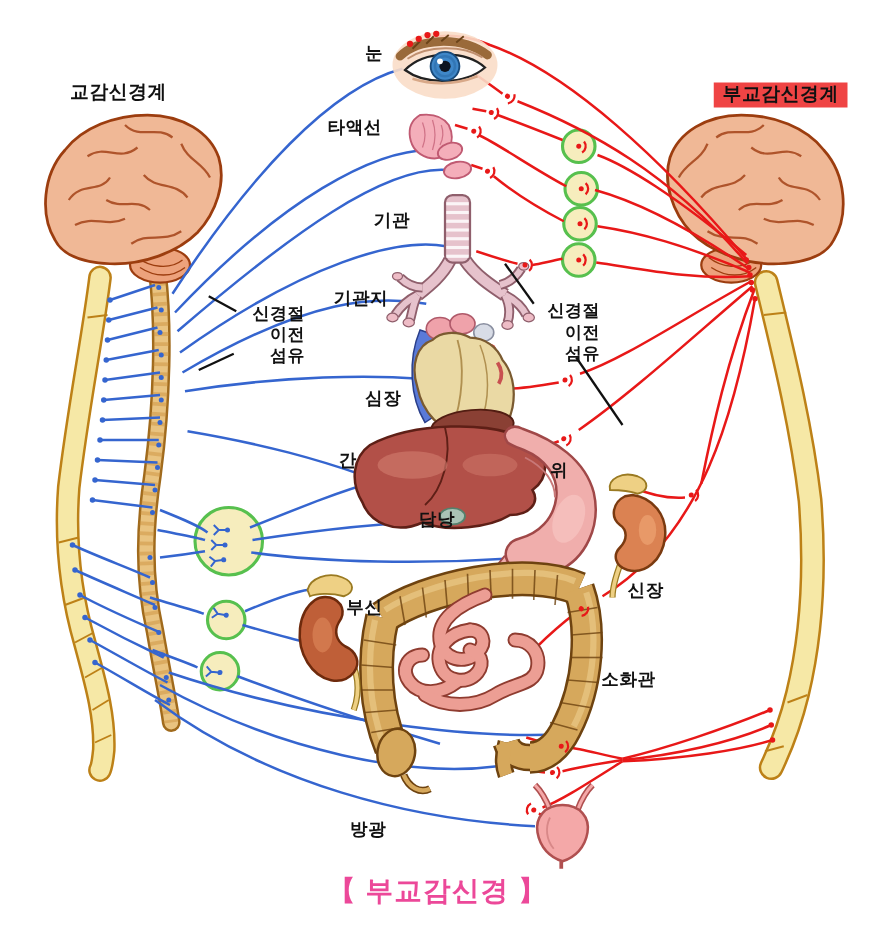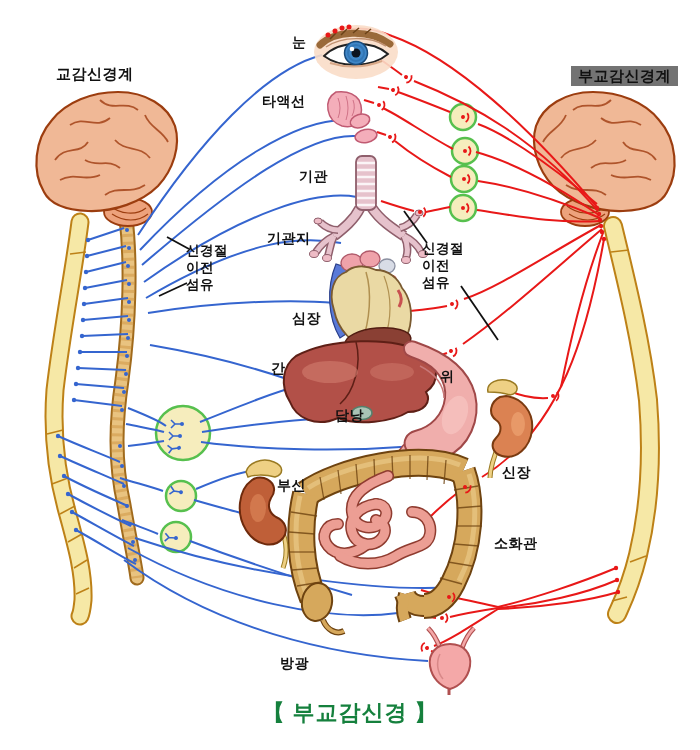--- a/index.html
+++ b/index.html
@@ -2,24 +2,24 @@
 <html><head>
 <meta charset="utf-8">
 <style>
   html,body{margin:0;padding:0;background:#fff;}
   .stage{position:relative;width:700px;height:750px;background:#ffffff;overflow:hidden;
          font-family:"Liberation Sans",sans-serif;}
   .stage svg{position:absolute;left:0;top:0;}
   .lbl{position:absolute;color:#111;font-size:14px;font-weight:bold;white-space:nowrap;
        letter-spacing:.5px;line-height:16px;}
   .sys{font-size:15px;}
-  .hl{background:#737373;padding:2px 7px;}
-  .pre{text-align:left;font-size:13.5px;line-height:17px;}
+  .hl{background:#ef4444;padding:2px 7px;}
+  .pre{text-align:right;font-size:13.5px;line-height:17px;}
   .title{position:absolute;left:0;width:100%;text-align:center;top:698px;
-         font-size:22px;font-weight:bold;color:#15803d;letter-spacing:1px;}
+         font-size:22px;font-weight:bold;color:#ec4899;letter-spacing:1px;}
 </style>
 </head>
 <body>
 
 <div class="stage">
 
 <svg width="700" height="750" viewBox="0 0 700 750">
 <defs>
   <g id="gsym">
     <circle r="2" fill="#e81818"></circle>
@@ -455,18 +455,18 @@
 <div class="lbl" style="left:440px;top:368px">위</div>
 <div class="lbl" style="left:502px;top:464px">신장</div>
 <div class="lbl" style="left:277px;top:477px">부신</div>
 
 <div class="lbl pre" style="left:422px;top:240px;width:58px">
   <div>신경절</div>
   <div>이전</div>
   <div>섬유</div>
 </div>
 
-<div class="lbl" style="left:494px;top:535px">소화관</div>
+<div class="lbl" style="left:481px;top:535px">소화관</div>
 <div class="lbl" style="left:280px;top:655px">방광</div>
 
 <div class="title">【 부교감신경 】</div>
 
 </div>
 
 </body></html>

